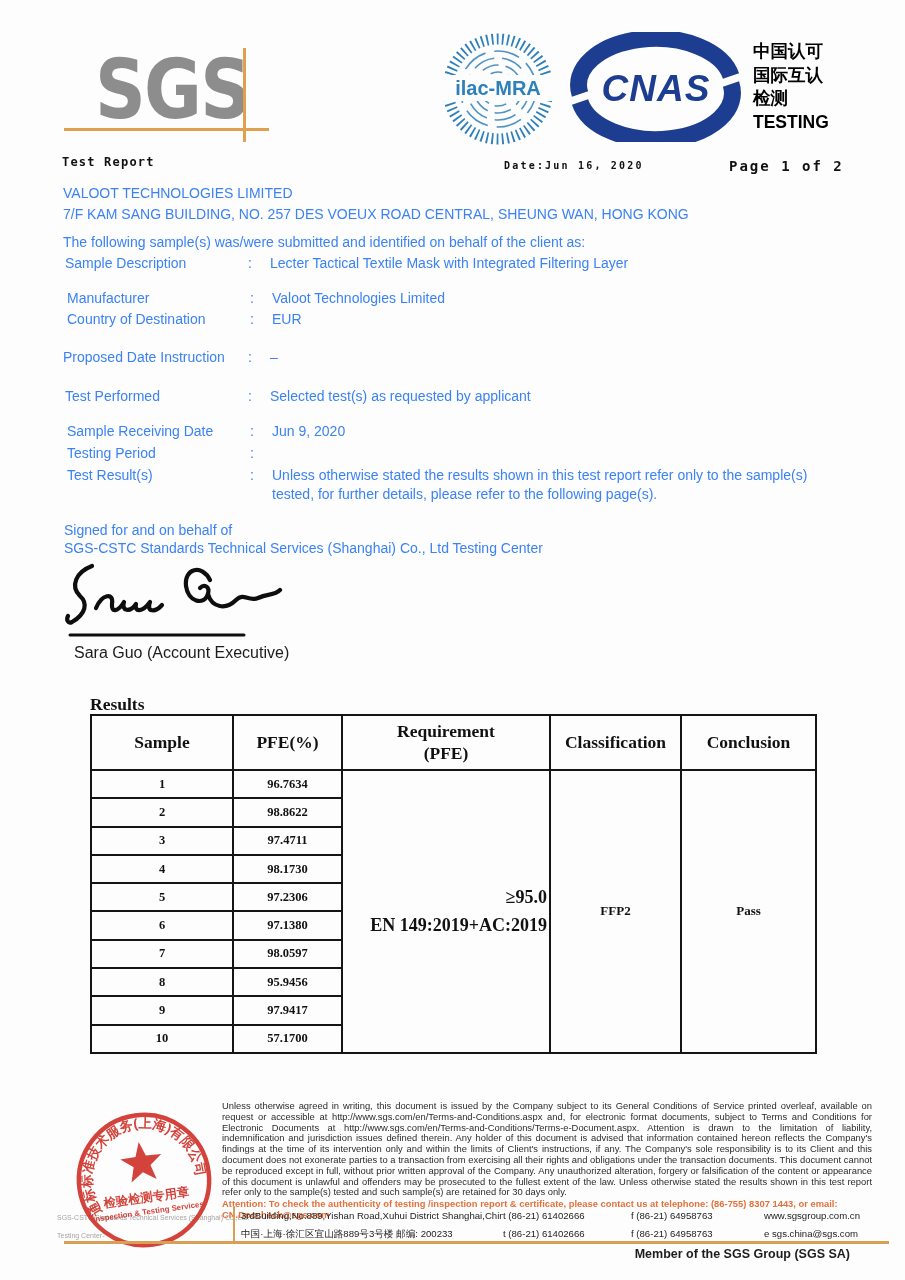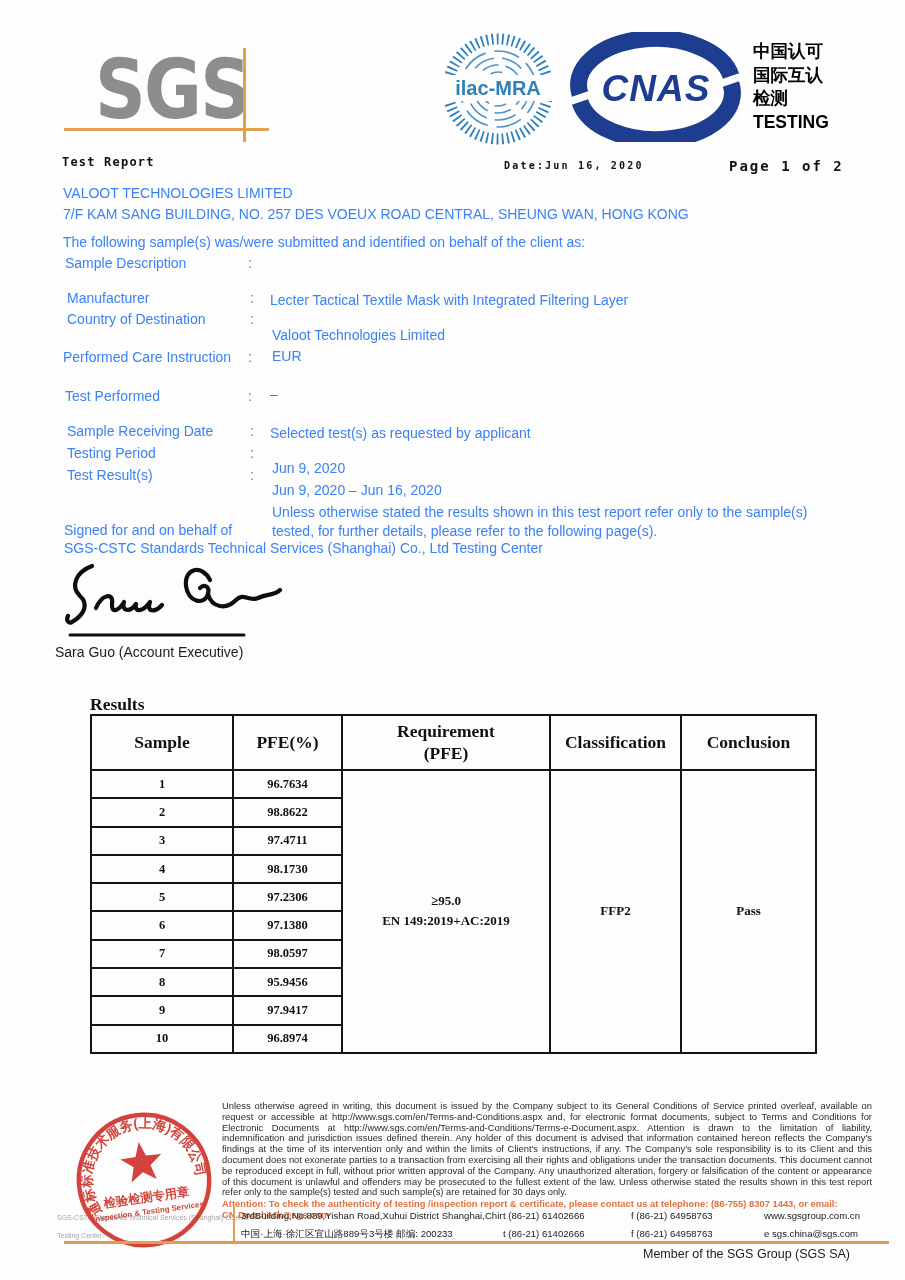--- a/index.html
+++ b/index.html
@@ -18,54 +18,54 @@
   .report-title{left:62px;top:155px;font-size:12px;letter-spacing:1.2px;}
   .date-line{left:504px;top:160px;font-size:10px;letter-spacing:2.2px;}
   .page-line{left:729px;top:158px;font-size:14px;letter-spacing:2px;}
   .accr{left:753px;top:40px;font-size:17.5px;font-weight:bold;line-height:23.5px;color:#000000;}
 
   
   .t14{font-size:14px;line-height:19px;color:#3b82f6;}
   .kv{display:flex;}
   .kv .lab{width:183px;}
   .kv .col{width:22px;}
-  .kv .val{width:548px;margin-top:37px;}
-
-  
-  .sig-name{left:55px;top:644px;font-size:14px;}
+  .kv .val{width:548px;}
+
+  
+  .sig-name{left:74px;top:644px;font-size:16px;}
 
   
   .results-head{left:90px;top:694px;font-family:"Liberation Serif",serif;
                 font-weight:bold;font-size:17.5px;color:#111;}
   .results-table{left:90px;top:714px;}
   table{border-collapse:collapse;font-family:"Liberation Serif",serif;color:#111;}
   th,td{border:2px solid #151515;text-align:center;vertical-align:middle;padding:0 2px;}
   th{height:53px;font-size:17.5px;font-weight:bold;}
   td{height:26.3px;font-size:12.5px;font-weight:bold;}
   .c-sample{width:136px;} .c-pfe{width:103px;} .c-req{width:202px;}
   .c-class{width:125px;} .c-concl{width:129px;}
   .th-req-inner{width:130px;margin:0 auto;line-height:1.25;}
-  .req-cell div{font-size:13px;line-height:1.6;}
+  .req-cell div{font-size:18px;line-height:1.6;text-align:right;}
   .class-cell,.concl-cell{font-size:13px;margin-left:34px;}
 
   
   .gray-co{left:57px;top:1213px;width:182px;font-size:7px;line-height:9px;color:#a6a6a6;}
   .gray-co div{margin-bottom:9px;white-space:nowrap;}
   .stamp{left:70px;top:1106px;width:148px;height:148px;transform:rotate(-8deg);opacity:.92;}
   .smallprint{left:222px;top:1101px;width:650px;font-size:9.4px;line-height:10.8px;
               text-align:justify;color:#2b2b2b;}
   .attention{margin-top:1px;color:#e2713c;font-weight:bold;text-align:left;}
   .addr-divider{left:233px;top:1206px;width:2px;height:36px;background:#d9a055;}
   .addresses{left:241px;top:1207px;width:632px;}
   .addr-row{display:flex;font-size:9.6px;line-height:17.5px;color:#222;}
   .a-addr{width:262px;white-space:nowrap;overflow:hidden;}
   .a-t{width:128px;} .a-f{width:133px;} .a-right{flex:1;}
   .bottom-rule{left:64px;top:1241px;width:825px;height:2.5px;background:#d9a055;}
   .member{left:545px;top:1247px;width:305px;text-align:right;font-size:12.5px;
-          font-weight:normal;color:#1c1c1c;}
+          font-weight:bold;color:#1c1c1c;}
 </style>
 </head>
 <body>
 
 <div class="page">
 
   <div class="abs sgs-logo">
     <div class="sgs-text">SGS</div>
     <div class="sgs-vline"></div>
     <div class="sgs-hline"></div>
@@ -111,38 +111,37 @@
     <span class="lab">Manufacturer</span>
     <span class="col">:</span>
     <span class="val">Valoot Technologies Limited</span>
   </div>
   <div class="abs t14 kv" style="left:67px;top:310px">
     <span class="lab">Country of Destination</span>
     <span class="col">:</span>
     <span class="val">EUR</span>
   </div>
   <div class="abs t14 kv" style="left:63px;top:348px">
-    <span class="lab" style="width:185px">Performed Care Instruction</span>
+    <span class="lab" style="width:185px">Proposed Date Instruction</span>
     <span class="col">:</span>
     <span class="val">–</span>
   </div>
   <div class="abs t14 kv" style="left:65px;top:387px">
     <span class="lab">Test Performed</span>
     <span class="col">:</span>
     <span class="val">Selected test(s) as requested by applicant</span>
   </div>
   <div class="abs t14 kv" style="left:67px;top:422px">
     <span class="lab">Sample Receiving Date</span>
     <span class="col">:</span>
     <span class="val">Jun 9, 2020</span>
   </div>
   <div class="abs t14 kv" style="left:67px;top:444px">
     <span class="lab">Testing Period</span>
     <span class="col">:</span>
-    <span class="val">Jun 9, 2020 – Jun 16, 2020</span>
   </div>
   <div class="abs t14 kv" style="left:67px;top:466px">
     <span class="lab">Test Result(s)</span>
     <span class="col">:</span>
     <span class="val">Unless otherwise stated the results shown in this test report refer only to the sample(s) tested, for further details, please refer to the following page(s).</span>
   </div>
 
   <div class="abs t14" style="left:64px;top:521px">Signed for and on behalf of</div>
   <div class="abs t14" style="left:64px;top:539px">SGS-CSTC Standards Technical Services (Shanghai) Co., Ltd Testing Center</div>
 
@@ -211,21 +210,21 @@
           <tr>
             <td class="c-sample">8</td>
             <td class="c-pfe">95.9456</td>
           </tr>
           <tr>
             <td class="c-sample">9</td>
             <td class="c-pfe">97.9417</td>
           </tr>
           <tr>
             <td class="c-sample">10</td>
-            <td class="c-pfe">96.8974</td>
+            <td class="c-pfe">57.1700</td>
           </tr>
         </tbody>
     </table>
   </div>
 
   <div class="abs gray-co">
     <div>SGS-CSTC Standards Technical Services (Shanghai) Co.,Ltd.</div>
     <div>Testing Center-</div>
   </div>
 

